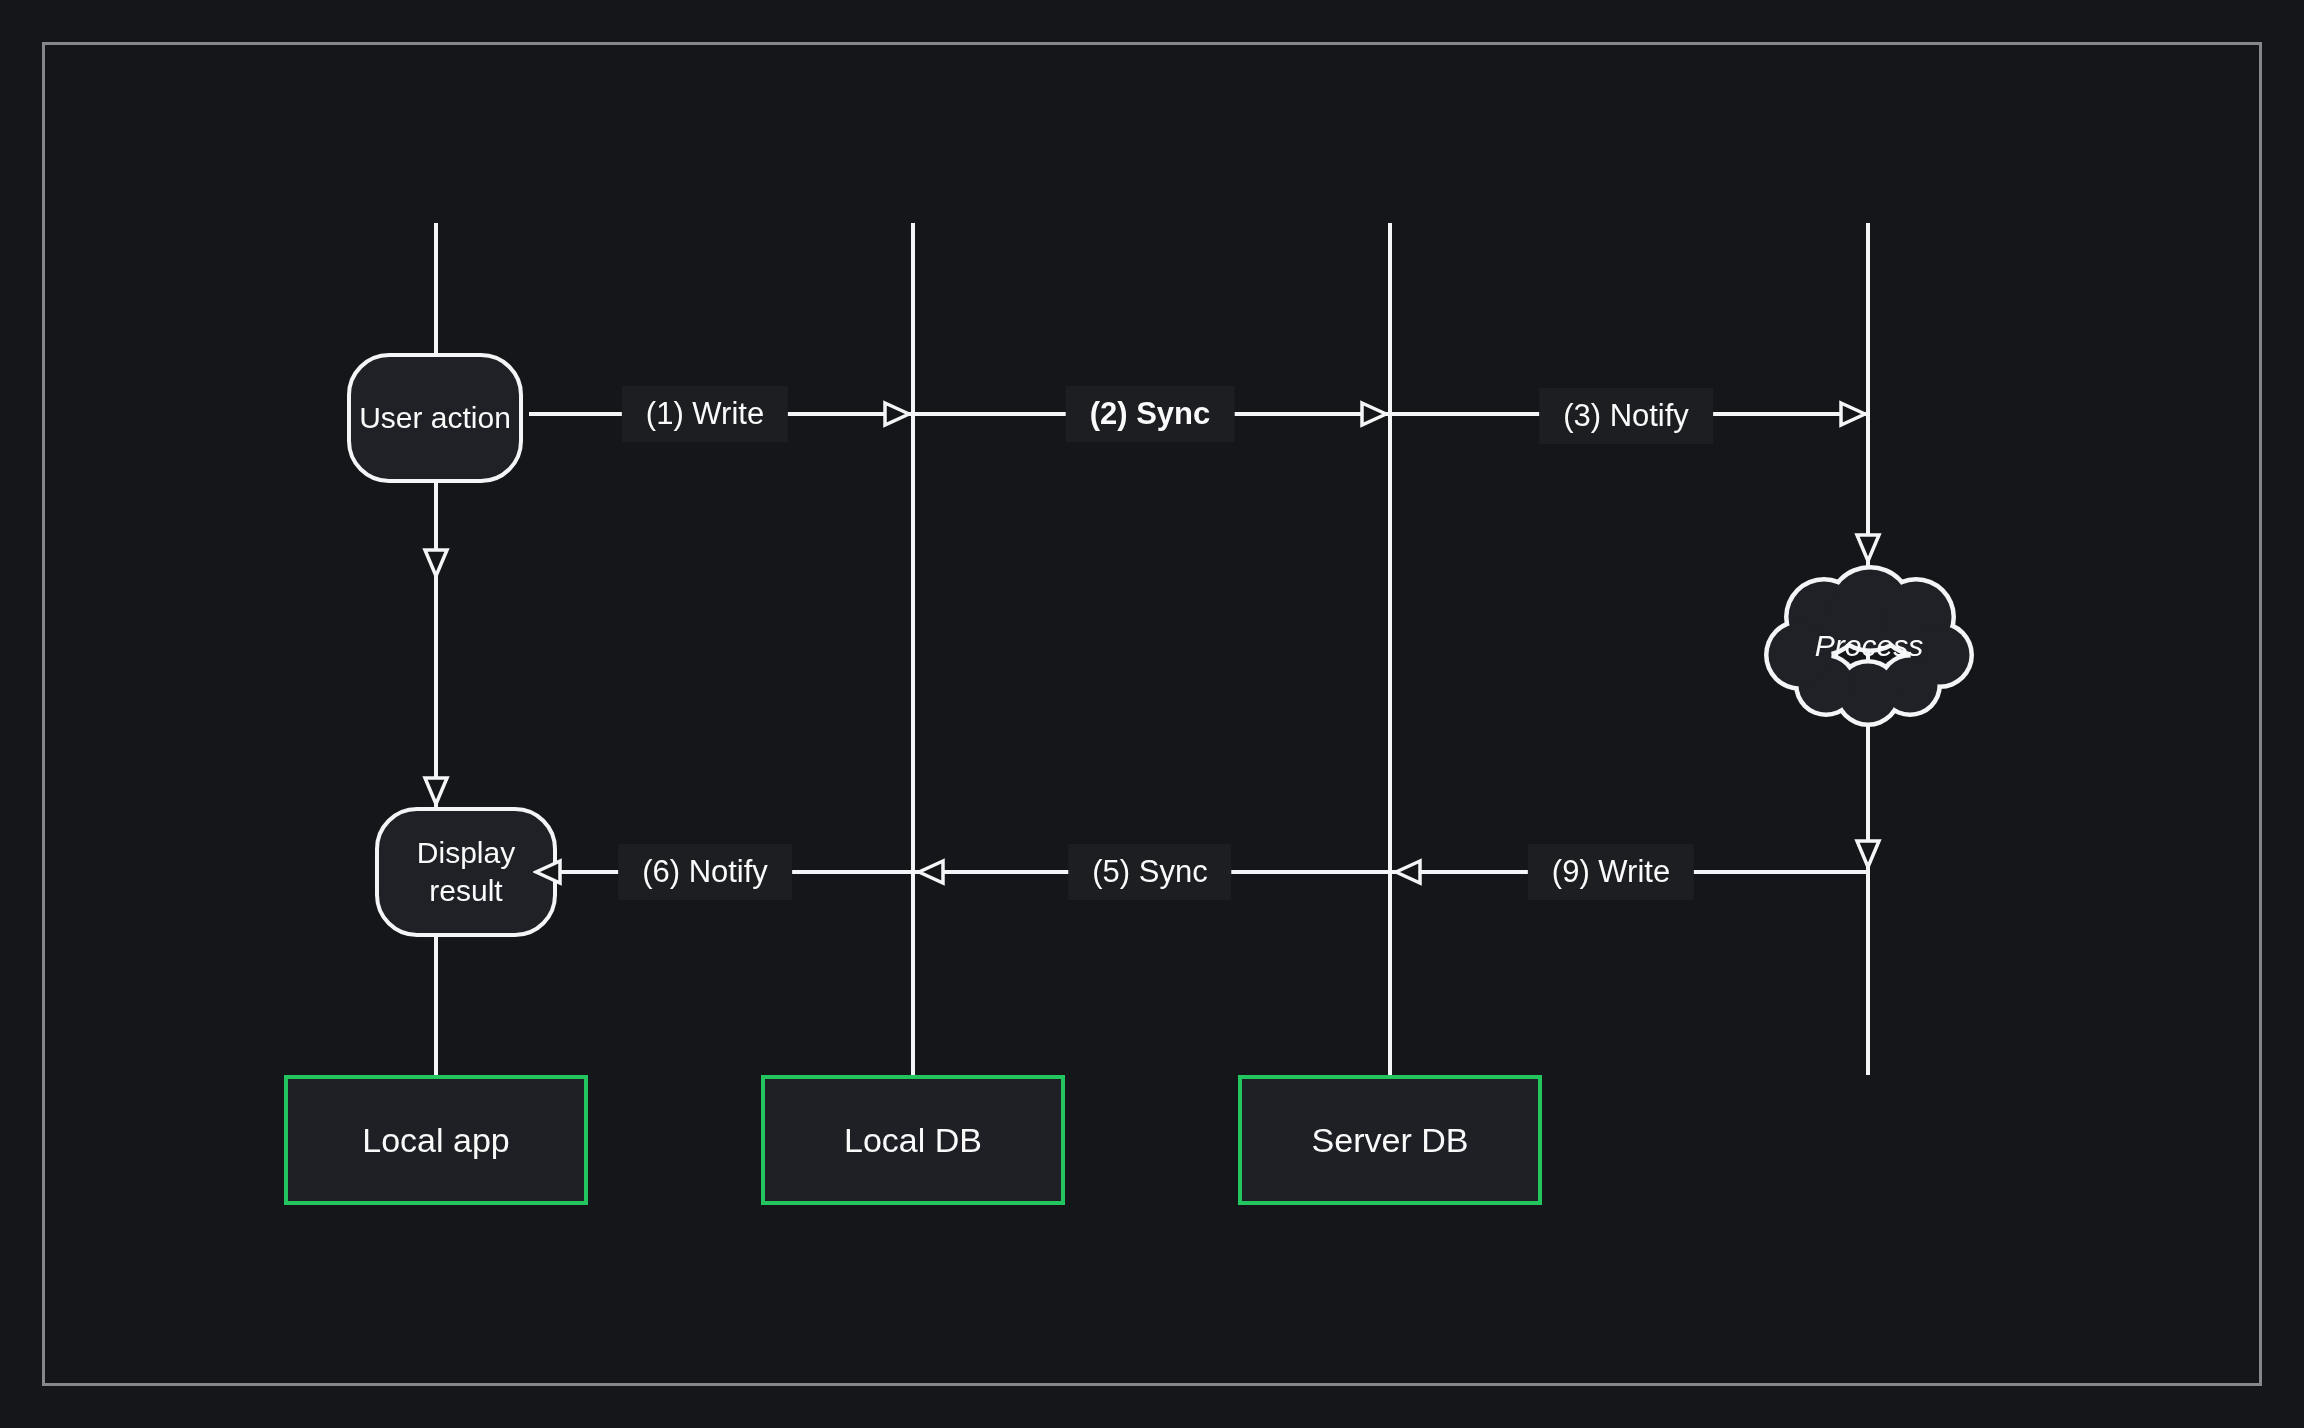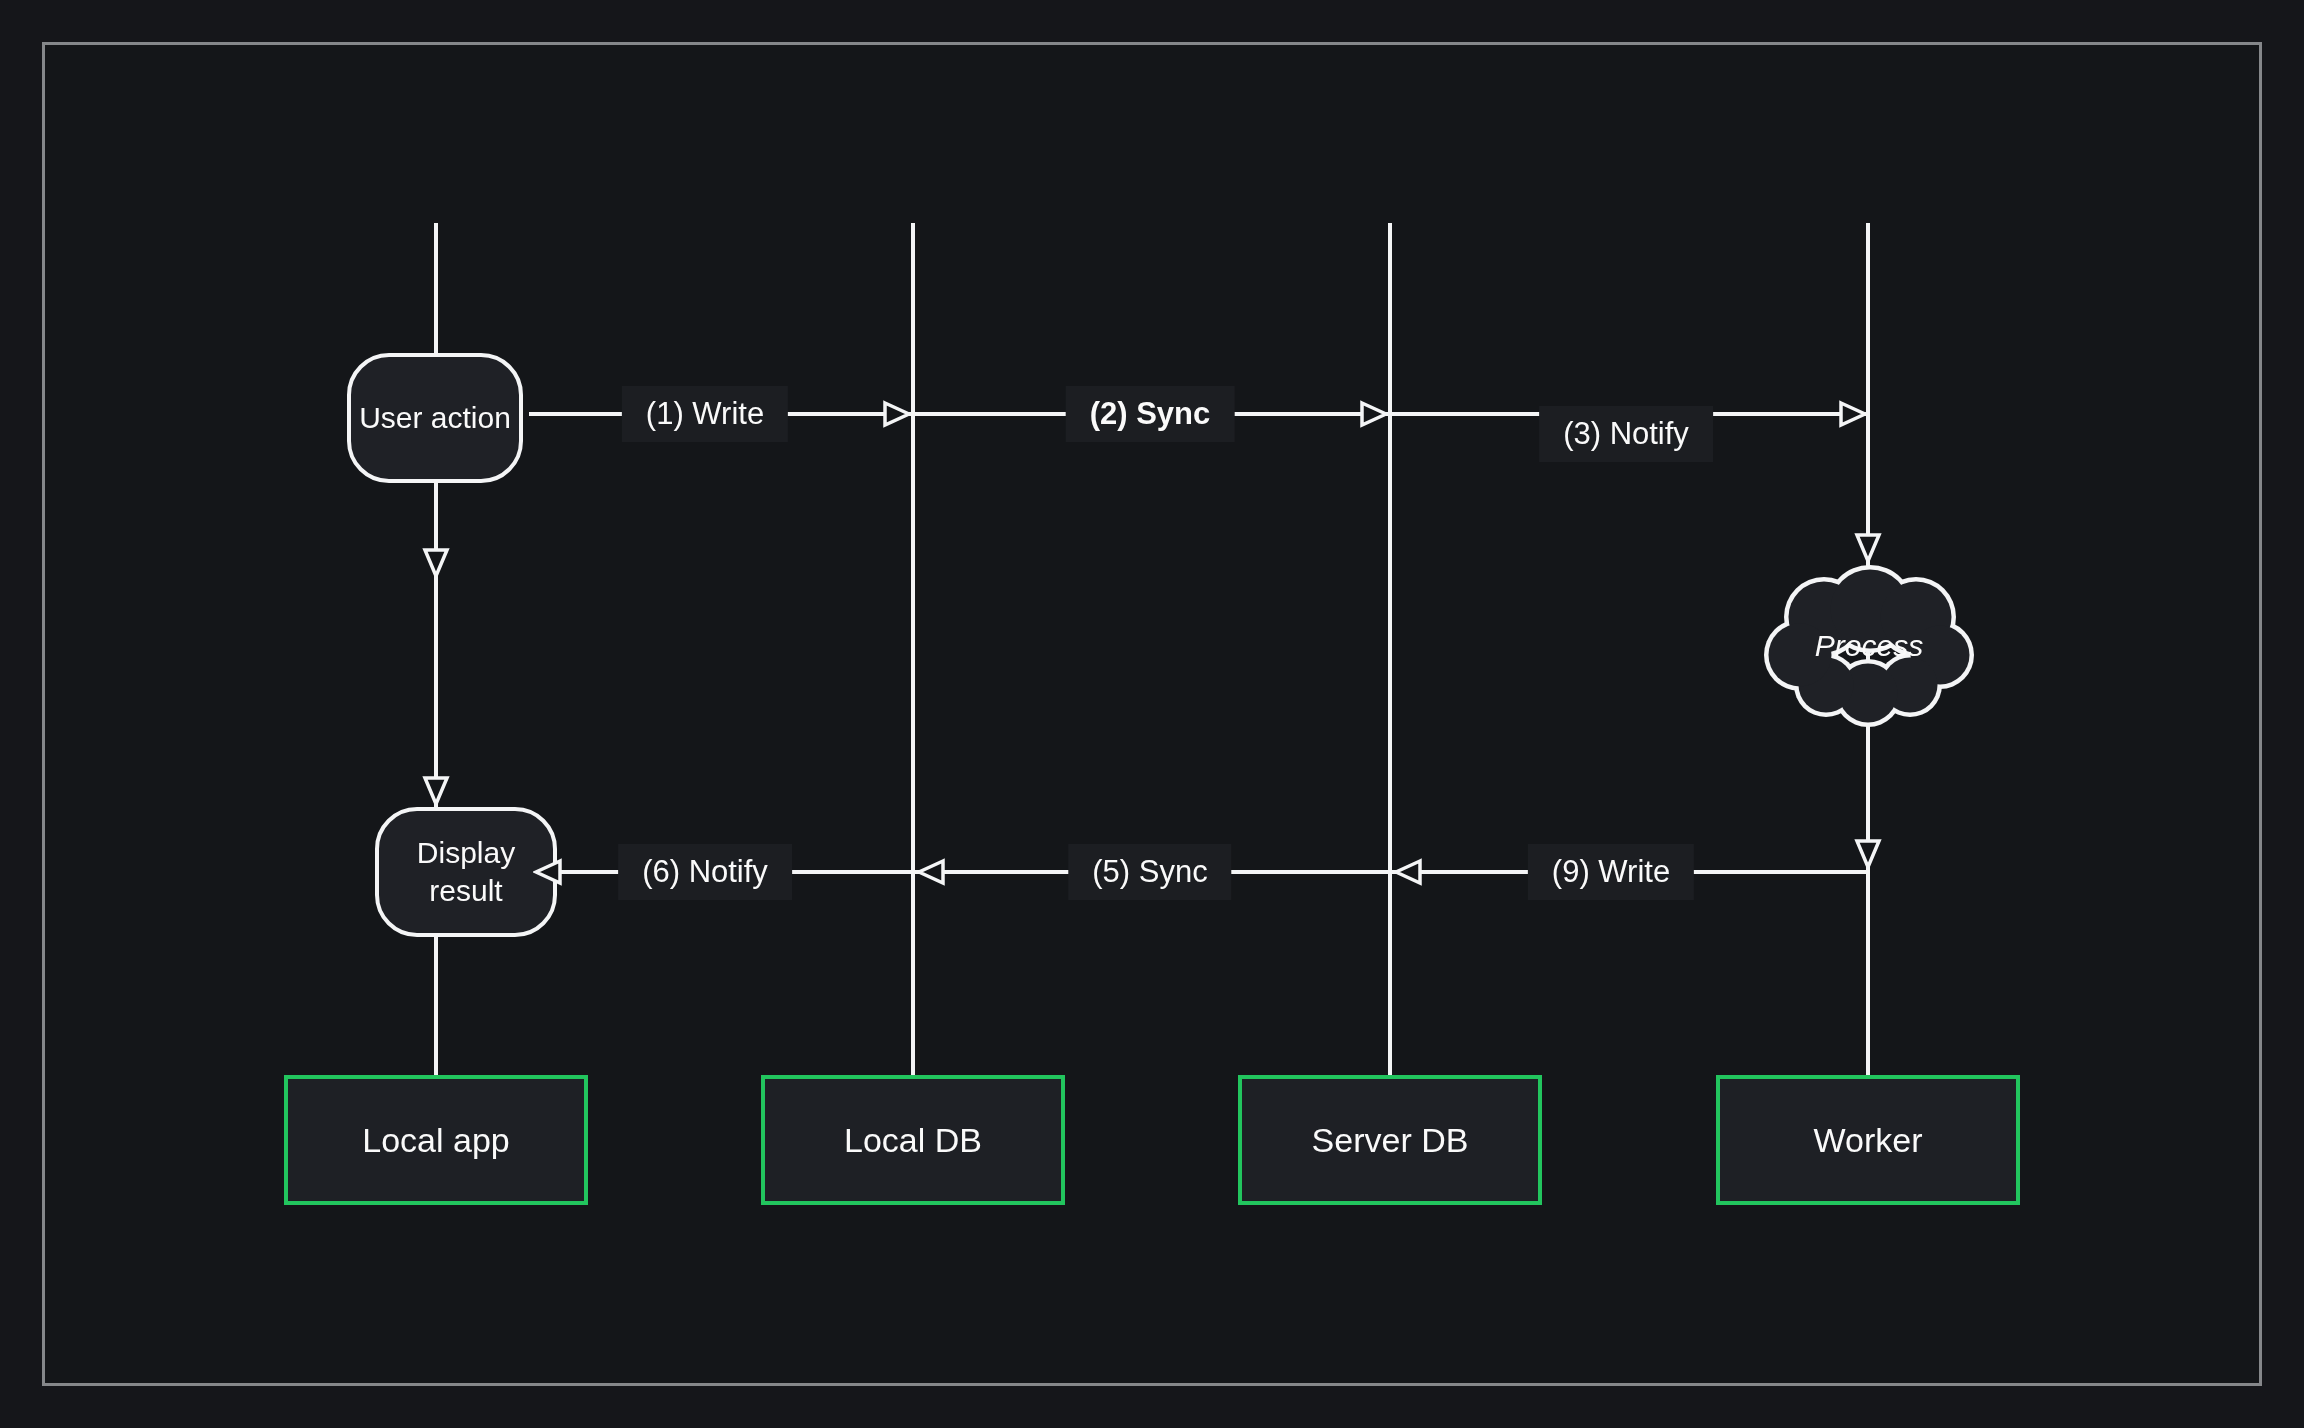--- a/index.html
+++ b/index.html
@@ -130,27 +130,24 @@
 
   <div class="actor" style="left:284px; top:1075px;">
     <span>Local app</span>
   </div>
   <div class="actor" style="left:761px; top:1075px;">
     <span>Local DB</span>
   </div>
   <div class="actor" style="left:1238px; top:1075px;">
     <span>Server DB</span>
   </div>
-  <div class="actor" style="left:1716px; top:1075px;">
-    <span>Worker</span>
-  </div>
 
   <div class="msg" style="left:705px;  top:414px;">(1) Write</div>
   <div class="msg" style="left:1150px; top:414px;font-weight:bold;">(2) Sync</div>
-  <div class="msg" style="left:1626px; top:434px;">(3) Notify</div>
+  <div class="msg" style="left:1626px; top:416px;">(3) Notify</div>
   <div class="msg" style="left:1611px; top:872px;">(9) Write</div>
   <div class="msg" style="left:1150px; top:872px;">(5) Sync</div>
   <div class="msg" style="left:705px;  top:872px;">(6) Notify</div>
 
   <svg class="ah" style="left:882px; top:400px;" width="30" height="28">
     <polygon points="3,3 27,14 3,25" fill="#141619" stroke="#f4f5f6" stroke-width="3.5"></polygon>
   </svg>
   <svg class="ah" style="left:1359px; top:400px;" width="30" height="28">
     <polygon points="3,3 27,14 3,25" fill="#141619" stroke="#f4f5f6" stroke-width="3.5"></polygon>
   </svg>

